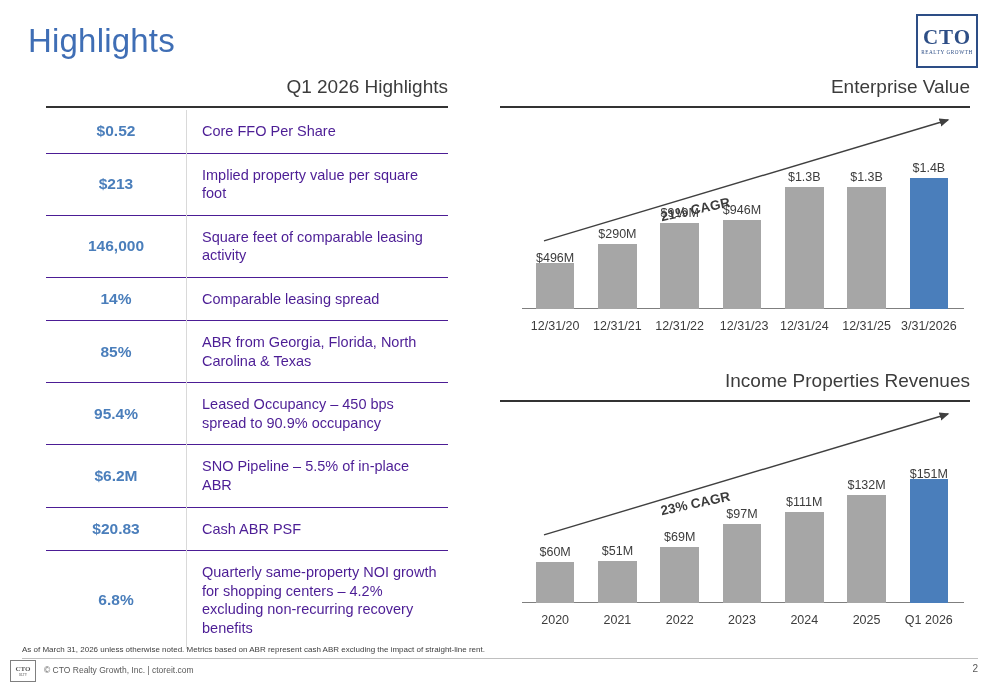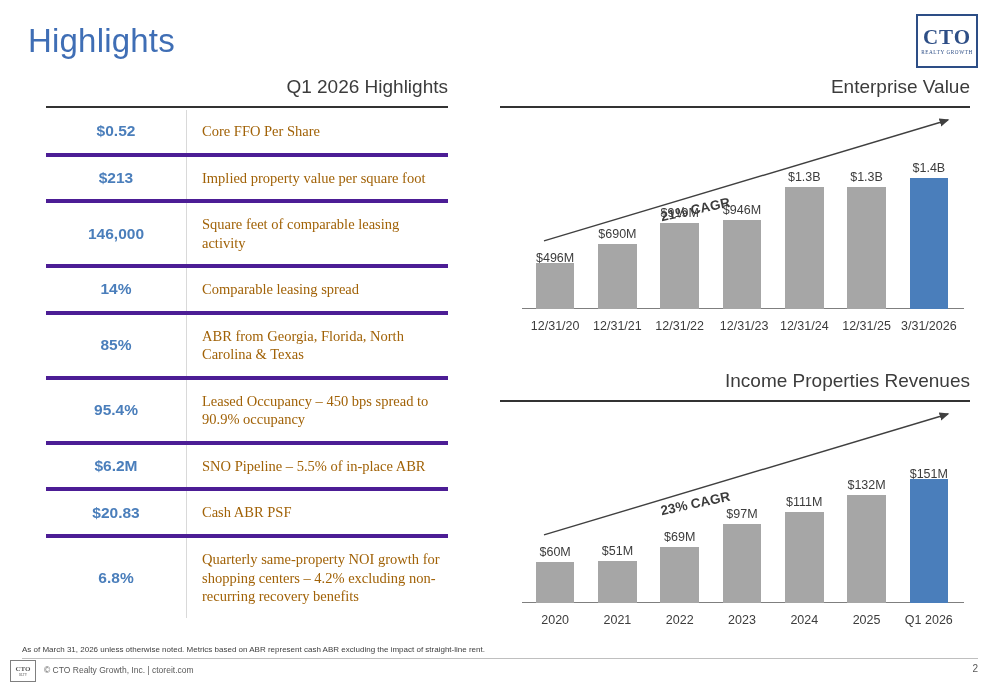--- a/index.html
+++ b/index.html
@@ -76,42 +76,41 @@
   .rule {
     border-bottom: 2.5px solid #333333;
     width: 100%;
   }
   .hl-table {
     border-collapse: collapse;
     width: 100%;
     margin-top: 2px;
   }
   .hl-table tr {
-    border-bottom: 4px solid #4c1d95;
+    border-bottom: 1px solid #4c1d95;
   }
   .hl-table tr:last-child {
     border-bottom: none;
   }
   .hl-metric {
     width: 128px;
     text-align: center;
     font-size: 15.5px;
     font-weight: 700;
     color: #4a7ebb;
     padding: 12px 6px;
     vertical-align: middle;
     border-right: 1px solid #d9d9d9;
   }
   .hl-desc {
     font-size: 14.5px;
-    color: #a16207;
+    color: #4c1d95;
     padding: 12px 8px 12px 15px;
     vertical-align: middle;
     line-height: 1.28;
-    font-family: Liberation Serif, serif;
   }
 
   
   .chart-panel {
     position: absolute;
   }
   .chart-panel.ev { left: 500px; top: 76px; width: 470px; height: 270px; }
   .chart-panel.ipr { left: 500px; top: 370px; width: 470px; height: 270px; }
 
   .chart-area {
@@ -274,21 +273,21 @@
 
   <div class="chart-panel ev">
     <div class="panel-title">Enterprise Value</div>
     <div class="rule"></div>
     <div class="chart-area" id="chart-0">
         <div class="axis-line"></div>
         <div class="bar" style="left: 35.8343px; width: 38.6171px; height: 46.4114px;"></div>
         <div class="bar-label" style="left: 24px; width: 62.2857px; bottom: 72px;">$496M</div>
         <div class="cat-label" style="left: 24px; width: 62.2857px;">12/31/20</div>
         <div class="bar" style="left: 98.12px; width: 38.6171px; height: 64.5643px;"></div>
-        <div class="bar-label" style="left: 86.2857px; width: 62.2857px; bottom: 95.5643px;">$690M</div>
+        <div class="bar-label" style="left: 86.2857px; width: 62.2857px; bottom: 95.5643px;">$290M</div>
         <div class="cat-label" style="left: 86.2857px; width: 62.2857px;">12/31/21</div>
         <div class="bar" style="left: 160.406px; width: 38.6171px; height: 85.9921px;"></div>
         <div class="bar-label" style="left: 148.571px; width: 62.2857px; bottom: 116.992px;">$919M</div>
         <div class="cat-label" style="left: 148.571px; width: 62.2857px;">12/31/22</div>
         <div class="bar" style="left: 222.691px; width: 38.6171px; height: 88.5186px;"></div>
         <div class="bar-label" style="left: 210.857px; width: 62.2857px; bottom: 119.519px;">$946M</div>
         <div class="cat-label" style="left: 213px; width: 62.2857px;">12/31/23</div>
         <div class="bar" style="left: 284.977px; width: 38.6171px; height: 121.643px;"></div>
         <div class="bar-label" style="left: 273.143px; width: 62.2857px; bottom: 152.643px;">$1.3B</div>
         <div class="cat-label" style="left: 273.143px; width: 62.2857px;">12/31/24</div>

